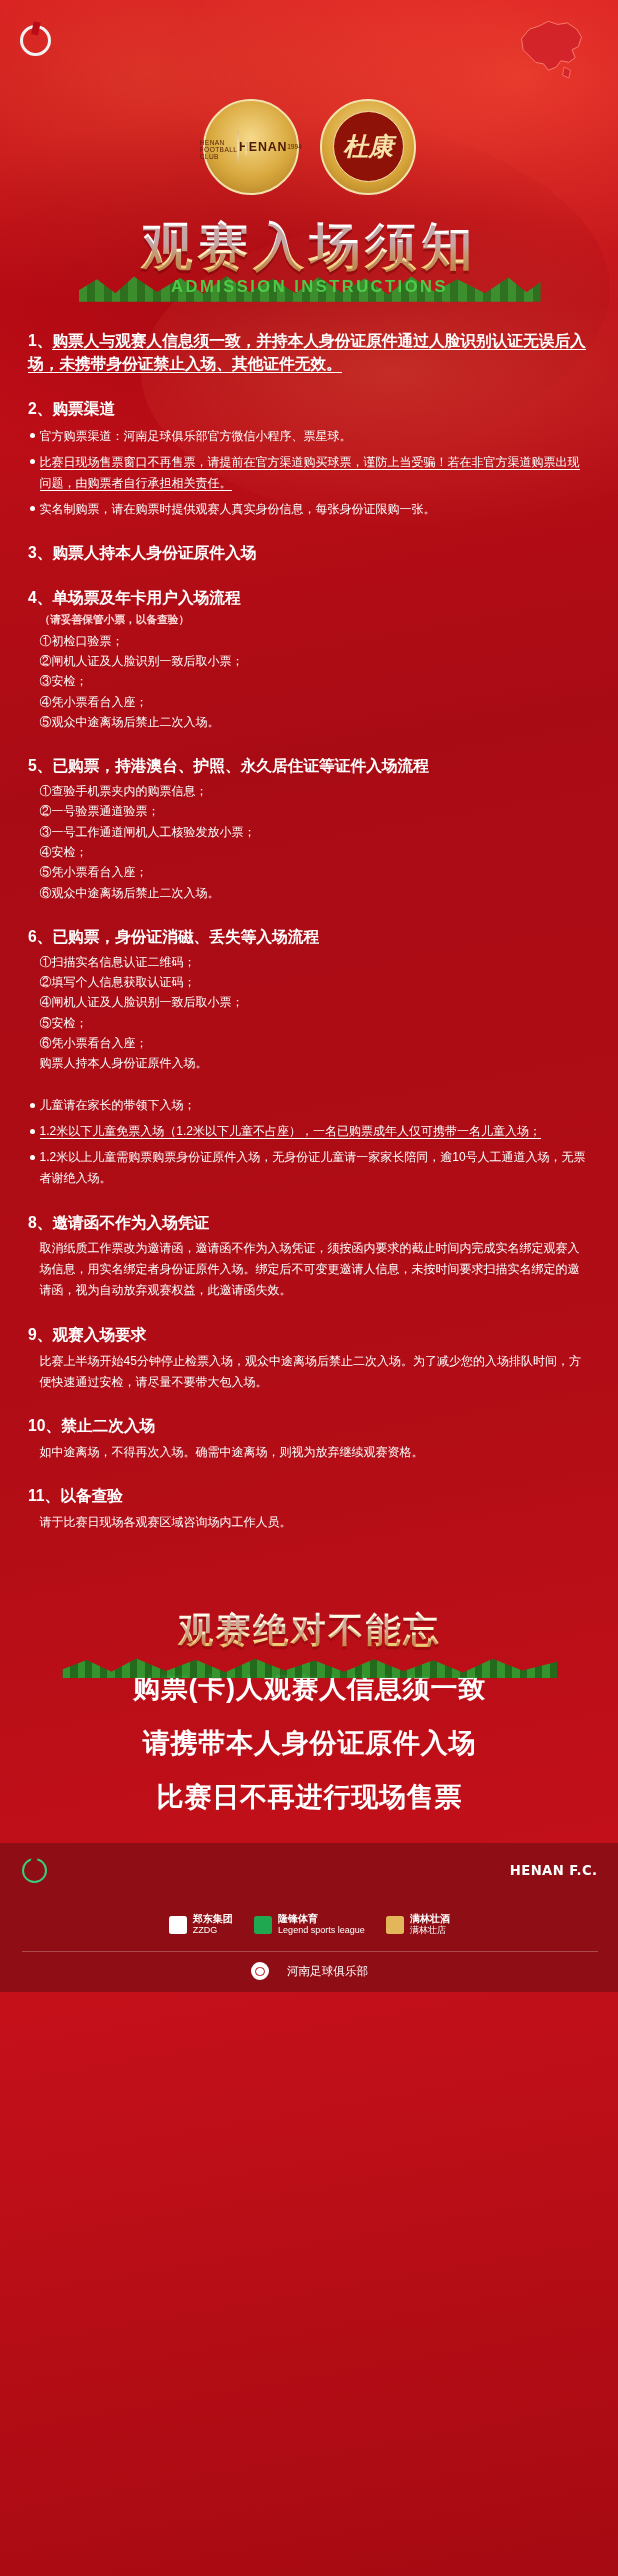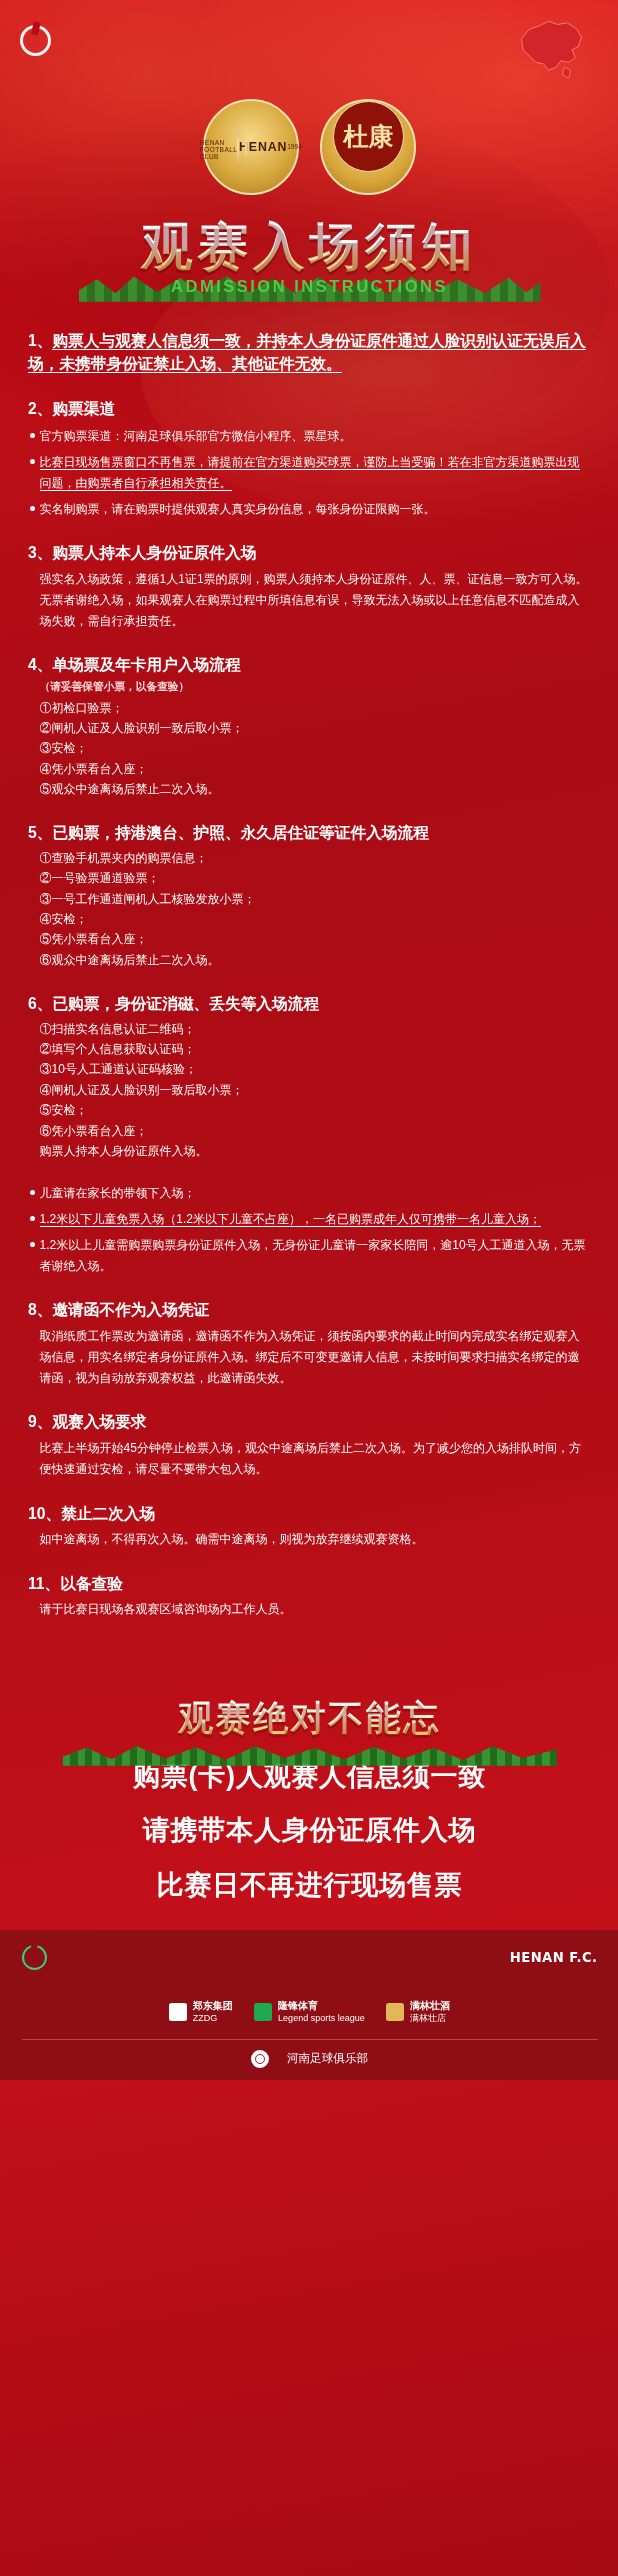--- a/index.html
+++ b/index.html
@@ -55,21 +55,21 @@
     align-items:center; justify-content:center; color:#5a2208; }
   .crest .c-top { font-size: 6.6px; letter-spacing: 0.4px; margin-top: 5px; }
   .crest .c-ball { width: 33px; height: 33px; border-radius: 50%; background: #7a1f10;
     border: 1.7px solid #f0dca6; margin: 2.5px 0; position: relative; }
   .crest .c-ball::after { content:""; position:absolute; inset:6.6px; border-radius:50%; border:1.7px solid #f0dca6; }
   .crest .c-name { font-size: 12.4px; font-weight: bold; color: #4c1a06; letter-spacing: 0.8px; }
   .crest .c-year { font-size: 6.6px; color:#5a2208; }
 
   .sponsor { width: 96px; height: 96px; border-radius: 50%;
     background: radial-gradient(circle at 50% 40%, #f7dd96 0%, #d8a63a 60%, #a3711a 100%);
-    border: 2.5px solid #f3e2ad; display:flex; justify-content:center; }
+    border: 2.5px solid #f3e2ad; display:flex; align-items:center; justify-content:center;font-style:italic; }
   .sponsor .s-inner { width: 71px; height: 71px; border-radius: 50%; background: #8f1208;
     border: 1.7px solid #f1dba3; display:flex; align-items:center; justify-content:center;
     color:#f7e3a8; font-size: 25px; font-weight: bold; font-family:"DejaVu Serif", serif; }
 
   
   .title-wrap { position: relative; text-align: center; margin-top: 18px; height: 91px; }
   .main-title {
     font-size: 51px; font-weight: bold; letter-spacing: 5px;
     font-family: "DejaVu Sans", sans-serif;
     background: linear-gradient(180deg, #ffffff 0%, #ffffff 45%, #ffe9b0 60%, #e8b24a 100%);
@@ -198,21 +198,20 @@
       </div>
       <div class="bullet">官方购票渠道：河南足球俱乐部官方微信小程序、票星球。</div>
       <div class="bullet"><span class="em">比赛日现场售票窗口不再售票，请提前在官方渠道购买球票，谨防上当受骗！若在非官方渠道购票出现问题，由购票者自行承担相关责任。</span></div>
       <div class="bullet">实名制购票，请在购票时提供观赛人真实身份信息，每张身份证限购一张。</div>
     </div>
 
     <div class="sec">
       <div class="sec-h">
         <span>3、</span><span>购票人持本人身份证原件入场</span>
       </div>
-      <div class="p indent">强实名入场政策，遵循1人1证1票的原则，购票人须持本人身份证原件、人、票、证信息一致方可入场。无票者谢绝入场，如果观赛人在购票过程中所填信息有误，导致无法入场或以上任意信息不匹配造成入场失败，需自行承担责任。</div>
     </div>
 
     <div class="sec">
       <div class="sec-h">
         <span>4、</span><span>单场票及年卡用户入场流程</span>
       </div>
       <div class="sec-note">（请妥善保管小票，以备查验）</div>
       <ul class="list">
         <li>①初检口验票；</li>
         <li>②闸机人证及人脸识别一致后取小票；</li>
@@ -236,21 +235,20 @@
       </ul>
     </div>
 
     <div class="sec">
       <div class="sec-h">
         <span>6、</span><span>已购票，身份证消磁、丢失等入场流程</span>
       </div>
       <ul class="list">
         <li>①扫描实名信息认证二维码；</li>
         <li>②填写个人信息获取认证码；</li>
-        <li>③10号人工通道认证码核验；</li>
         <li>④闸机人证及人脸识别一致后取小票；</li>
         <li>⑤安检；</li>
         <li>⑥凭小票看台入座；</li>
         <li>购票人持本人身份证原件入场。</li>
       </ul>
     </div>
 
     <div class="sec">
       <div class="bullet">儿童请在家长的带领下入场；</div>
       <div class="bullet"><span class="em">1.2米以下儿童免票入场（1.2米以下儿童不占座），一名已购票成年人仅可携带一名儿童入场；</span></div>

